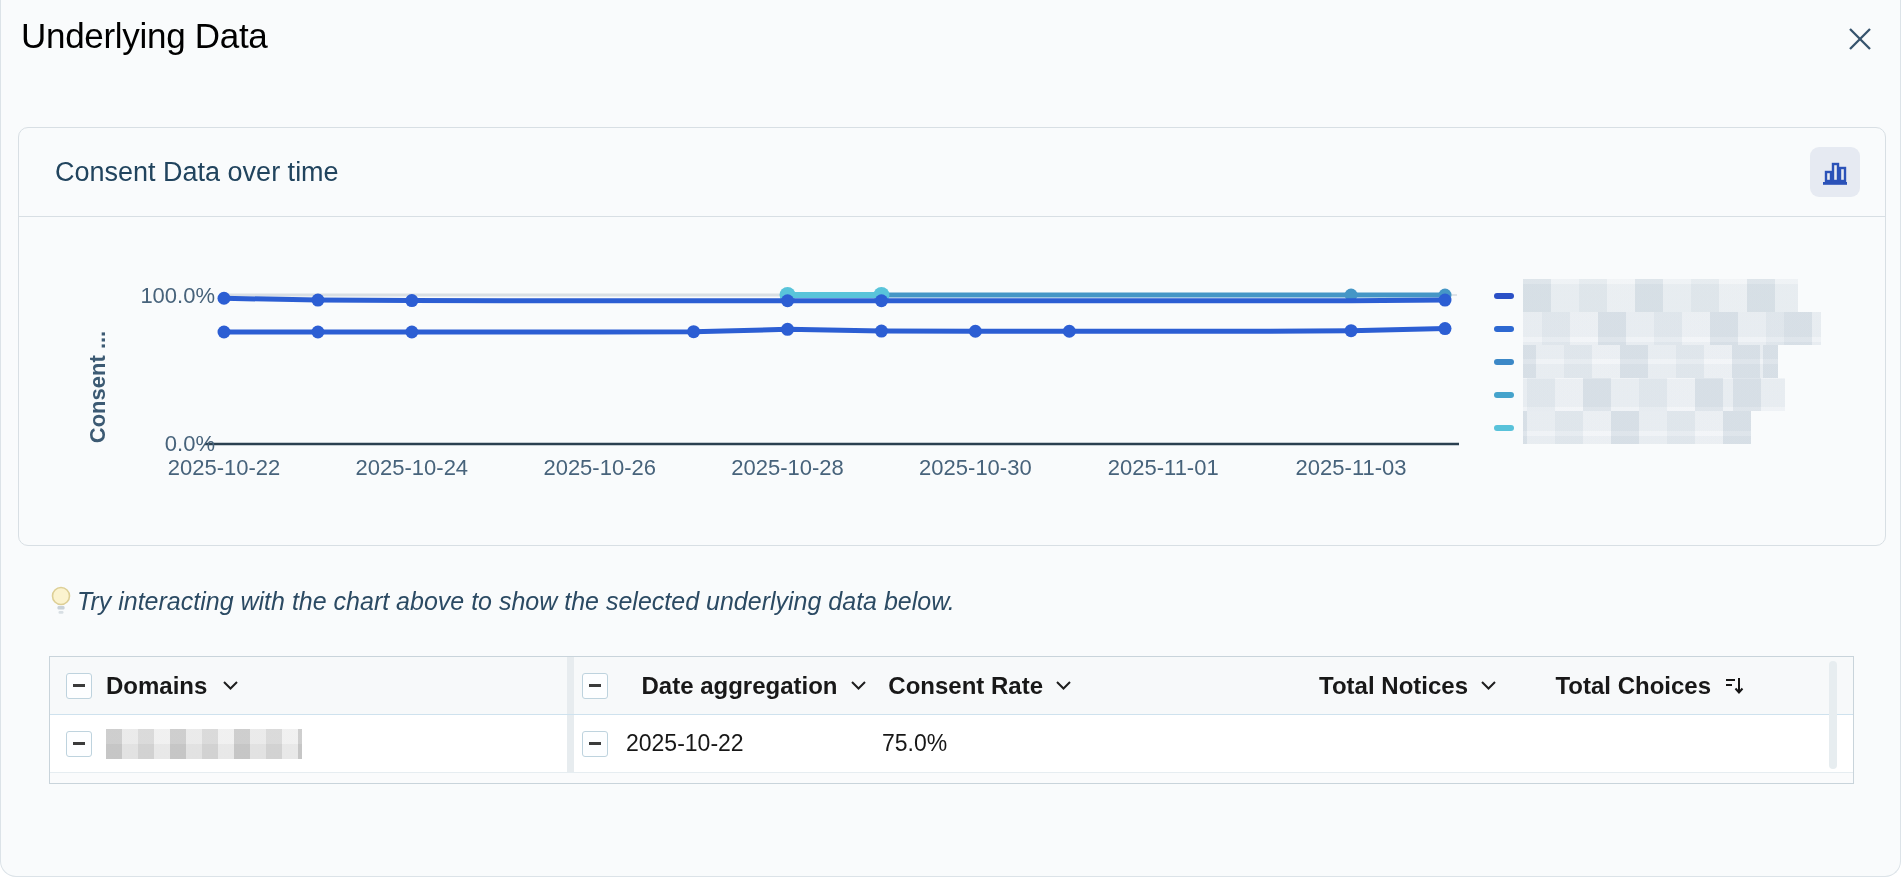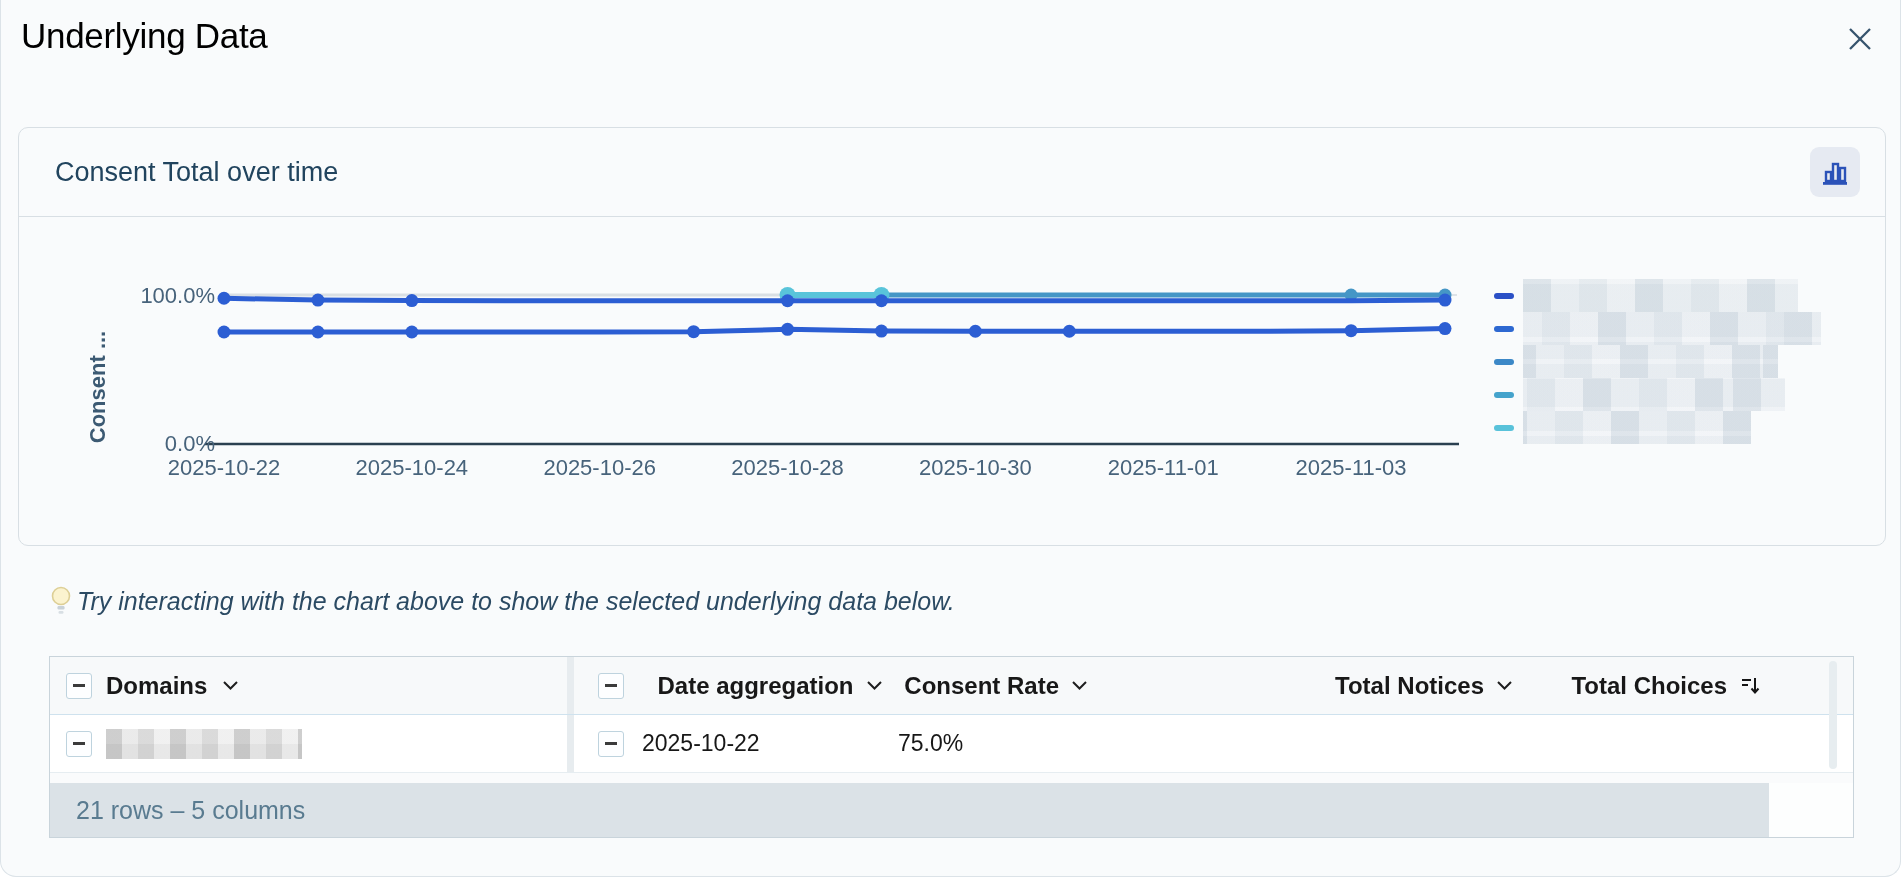--- a/index.html
+++ b/index.html
@@ -42,21 +42,21 @@
   .tip { position:absolute; left:48px; top:585px; display:flex; align-items:center; gap:4px; }
   .tip-text { font-style:italic; font-size:25px; font-weight:500; color:#2b4a63; }
 
   .table-wrap { position:absolute; left:48px; top:656px; width:1805px;
                 border:1px solid #c9d4db; background:#ffffff; }
   .t-header { display:flex; height:58px; background:#f7f9fa; border-bottom:1px solid #cfe2ee; }
   .t-row { display:flex; height:58px; background:#ffffff; border-bottom:1px solid #e6edf1; }
   .t-left { width:524px; flex:none; border-right:7px solid #e7ecef; display:flex; align-items:center;
             padding:0 16px; gap:14px; }
   .t-right { flex:1; display:grid; grid-template-columns:44px 256px 190px 425px 250px;
-             align-items:center; padding-left:24px; }
+             align-items:center; padding-left:8px; }
   .hgroup { display:flex; align-items:center; gap:15px; cursor:pointer; }
   .hlabel { font-size:24px; font-weight:700; color:#181818; }
   .hcell { display:flex; align-items:center; gap:12px; cursor:pointer; }
   .hcell.center { justify-content:center; }
   .hcell.right { justify-content:flex-end; }
   .vcell { font-size:23px; color:#171717; }
   .vcell.right { text-align:left; }
   .cb { width:26px; height:26px; border:1px solid #bed3de; border-radius:3px; background:#fdfeff;
         display:flex; align-items:center; justify-content:center; flex:none; cursor:pointer; }
   .cb .minus { width:12px; height:2.5px; background:#3b3b3b; display:block; }
@@ -77,21 +77,21 @@
     <div class="close-btn">
       <svg width="28" height="28" viewBox="0 0 28 28">
         <line x1="4" y1="4" x2="24" y2="24" stroke="#35536d" stroke-width="2.3"></line>
         <line x1="24" y1="4" x2="4" y2="24" stroke="#35536d" stroke-width="2.3"></line>
       </svg>
     </div>
   </div>
 
   <div class="card">
     <div class="card-header">
-      <div class="card-title">Consent Total over time</div>
+      <div class="card-title">Consent Data over time</div>
       <div class="chart-type-btn">
         <svg width="32" height="32" viewBox="0 0 32 32">
           <rect x="7" y="16" width="5" height="9" fill="none" stroke="#2b52b8" stroke-width="2.4"></rect>
           <rect x="14" y="8" width="5" height="17" fill="none" stroke="#2b52b8" stroke-width="2.4"></rect>
           <rect x="21" y="12" width="5" height="13" fill="none" stroke="#2b52b8" stroke-width="2.4"></rect>
           <rect x="4" y="26" width="24" height="2.8" fill="#2b52b8"></rect>
         </svg>
       </div>
     </div>
     <div class="chart-region">
@@ -228,21 +228,15 @@
         <div class="cb">
             <span class="minus"></span>
           </div>
         <div class="vcell">2025-10-22</div>
         <div class="vcell right">75.0%</div>
       </div>
     </div>
 
     <div class="t-gap"></div>
 
-    <div class="t-footer">
-      <div class="footer-bar">
-        <span>21 rows – 5 columns</span>
-      </div>
-      <div class="footer-gutter"></div>
-    </div>
   </div>
 
 </div>
 
 </body></html>

